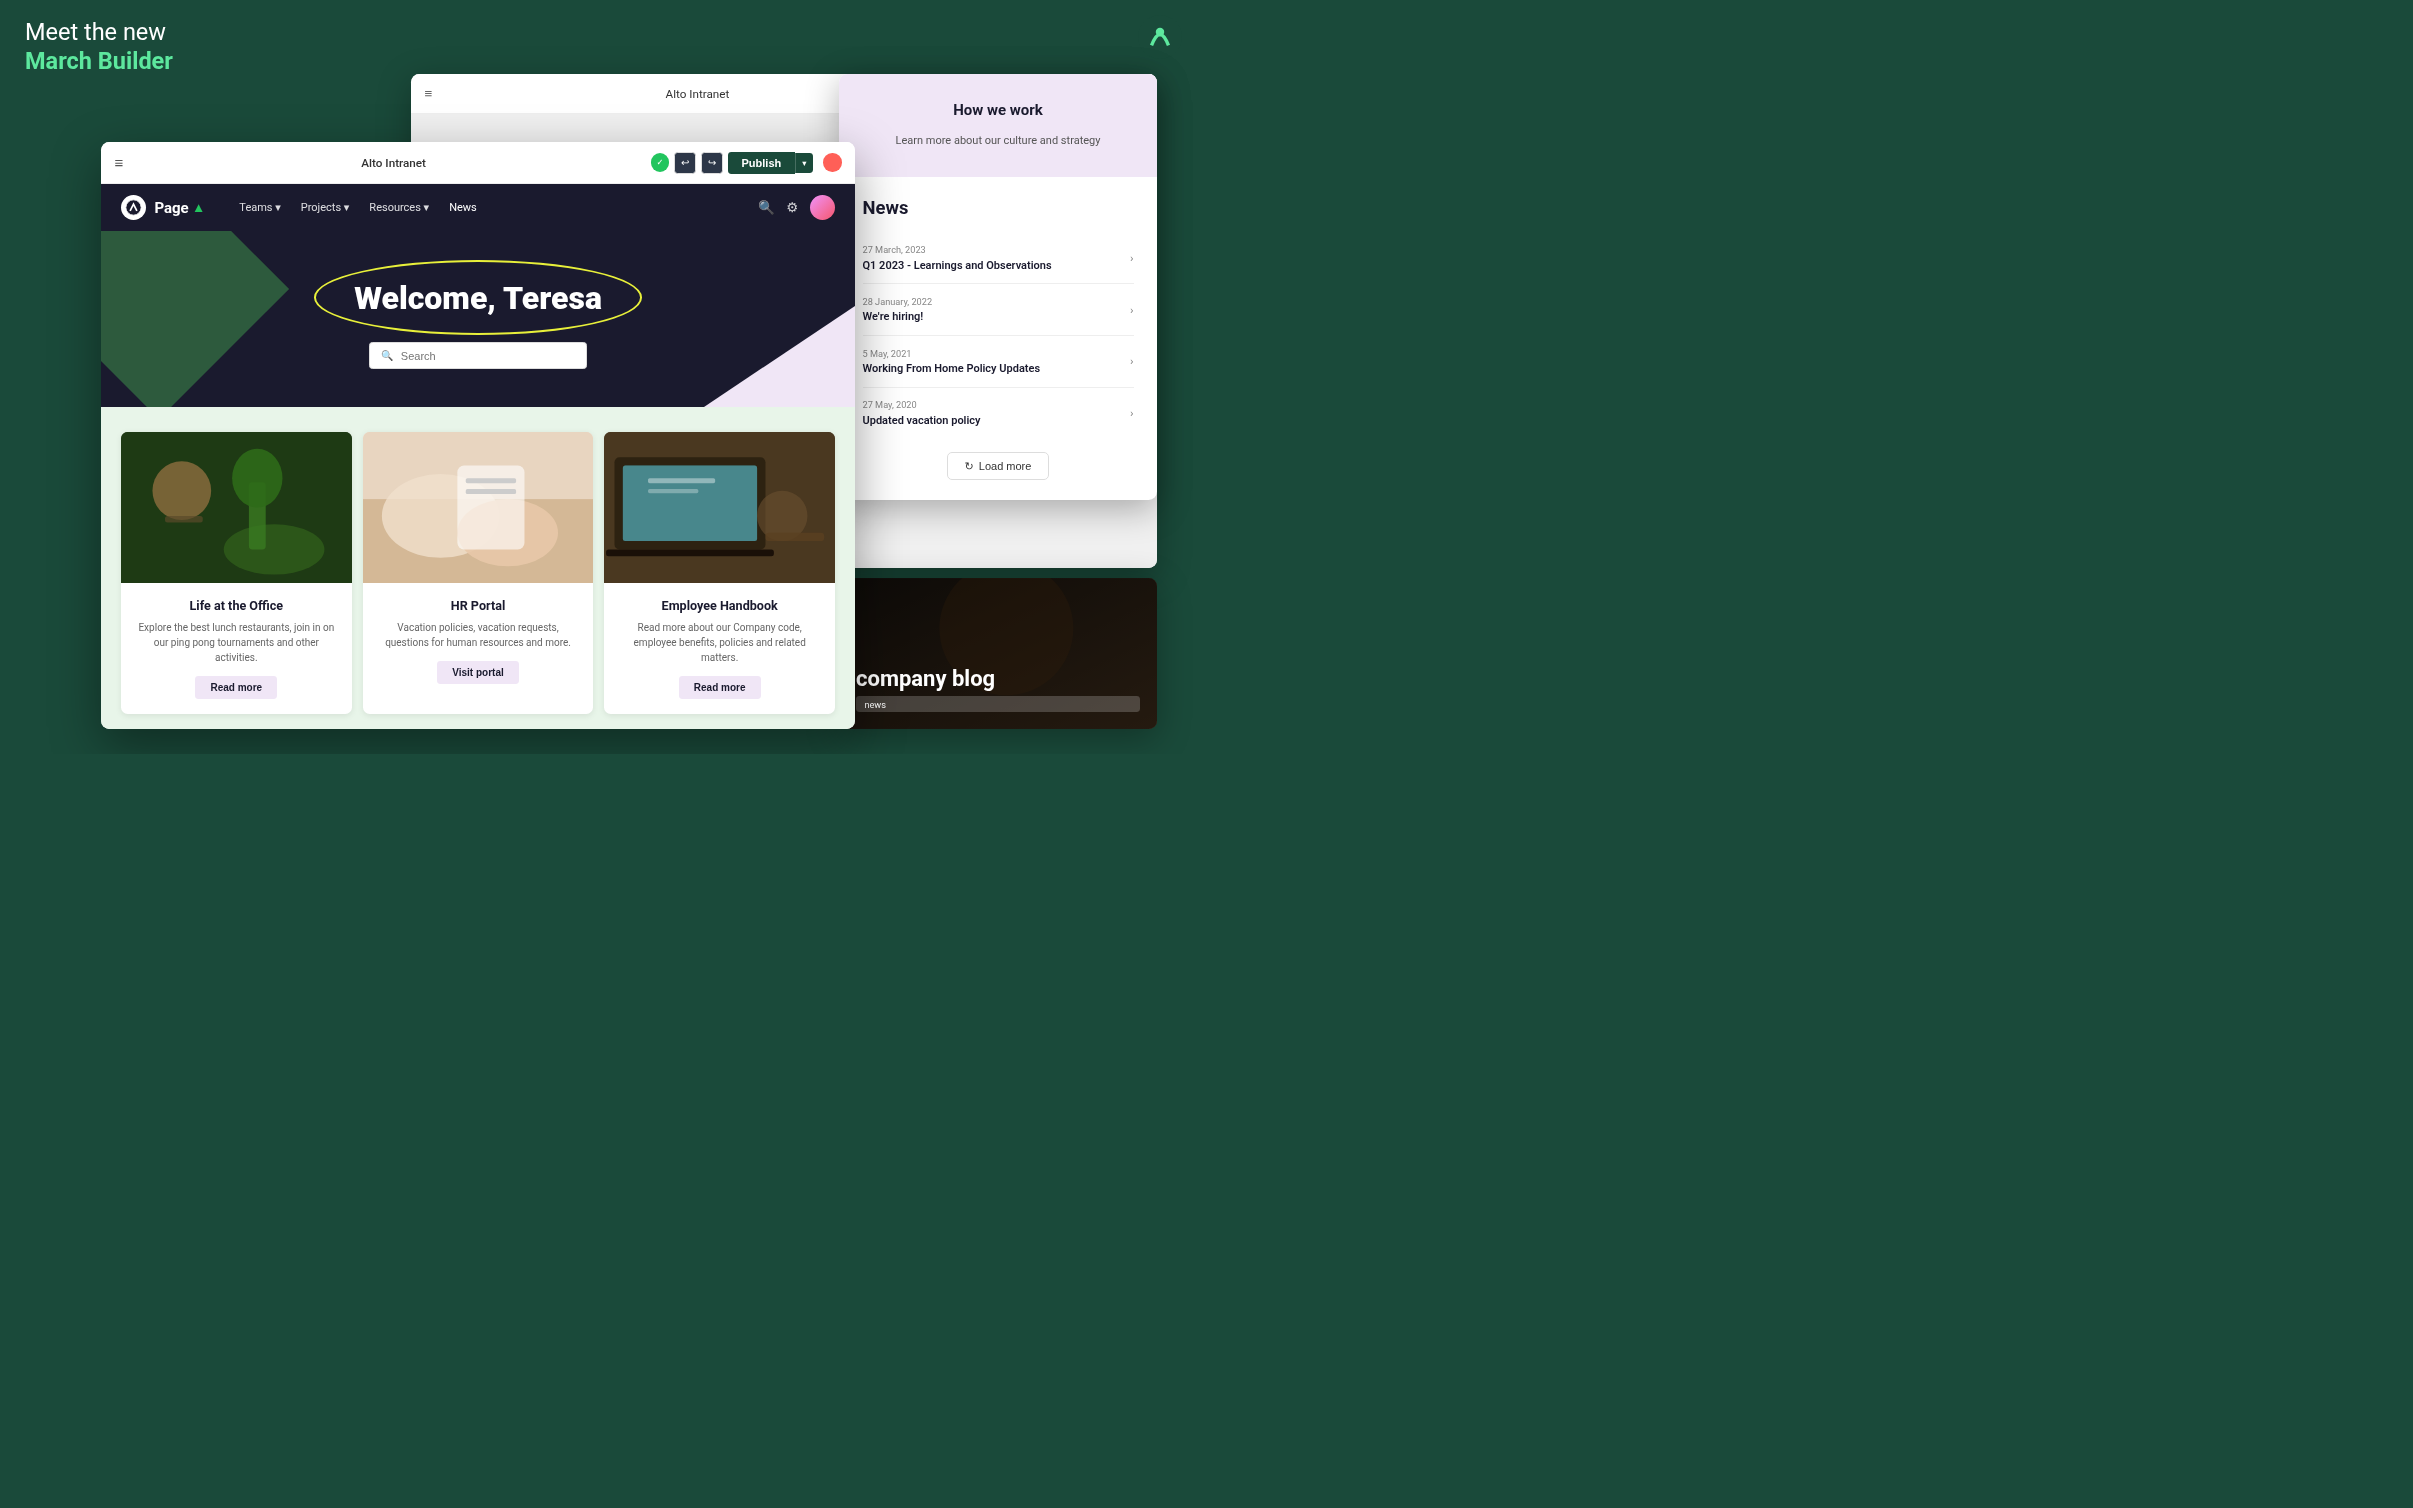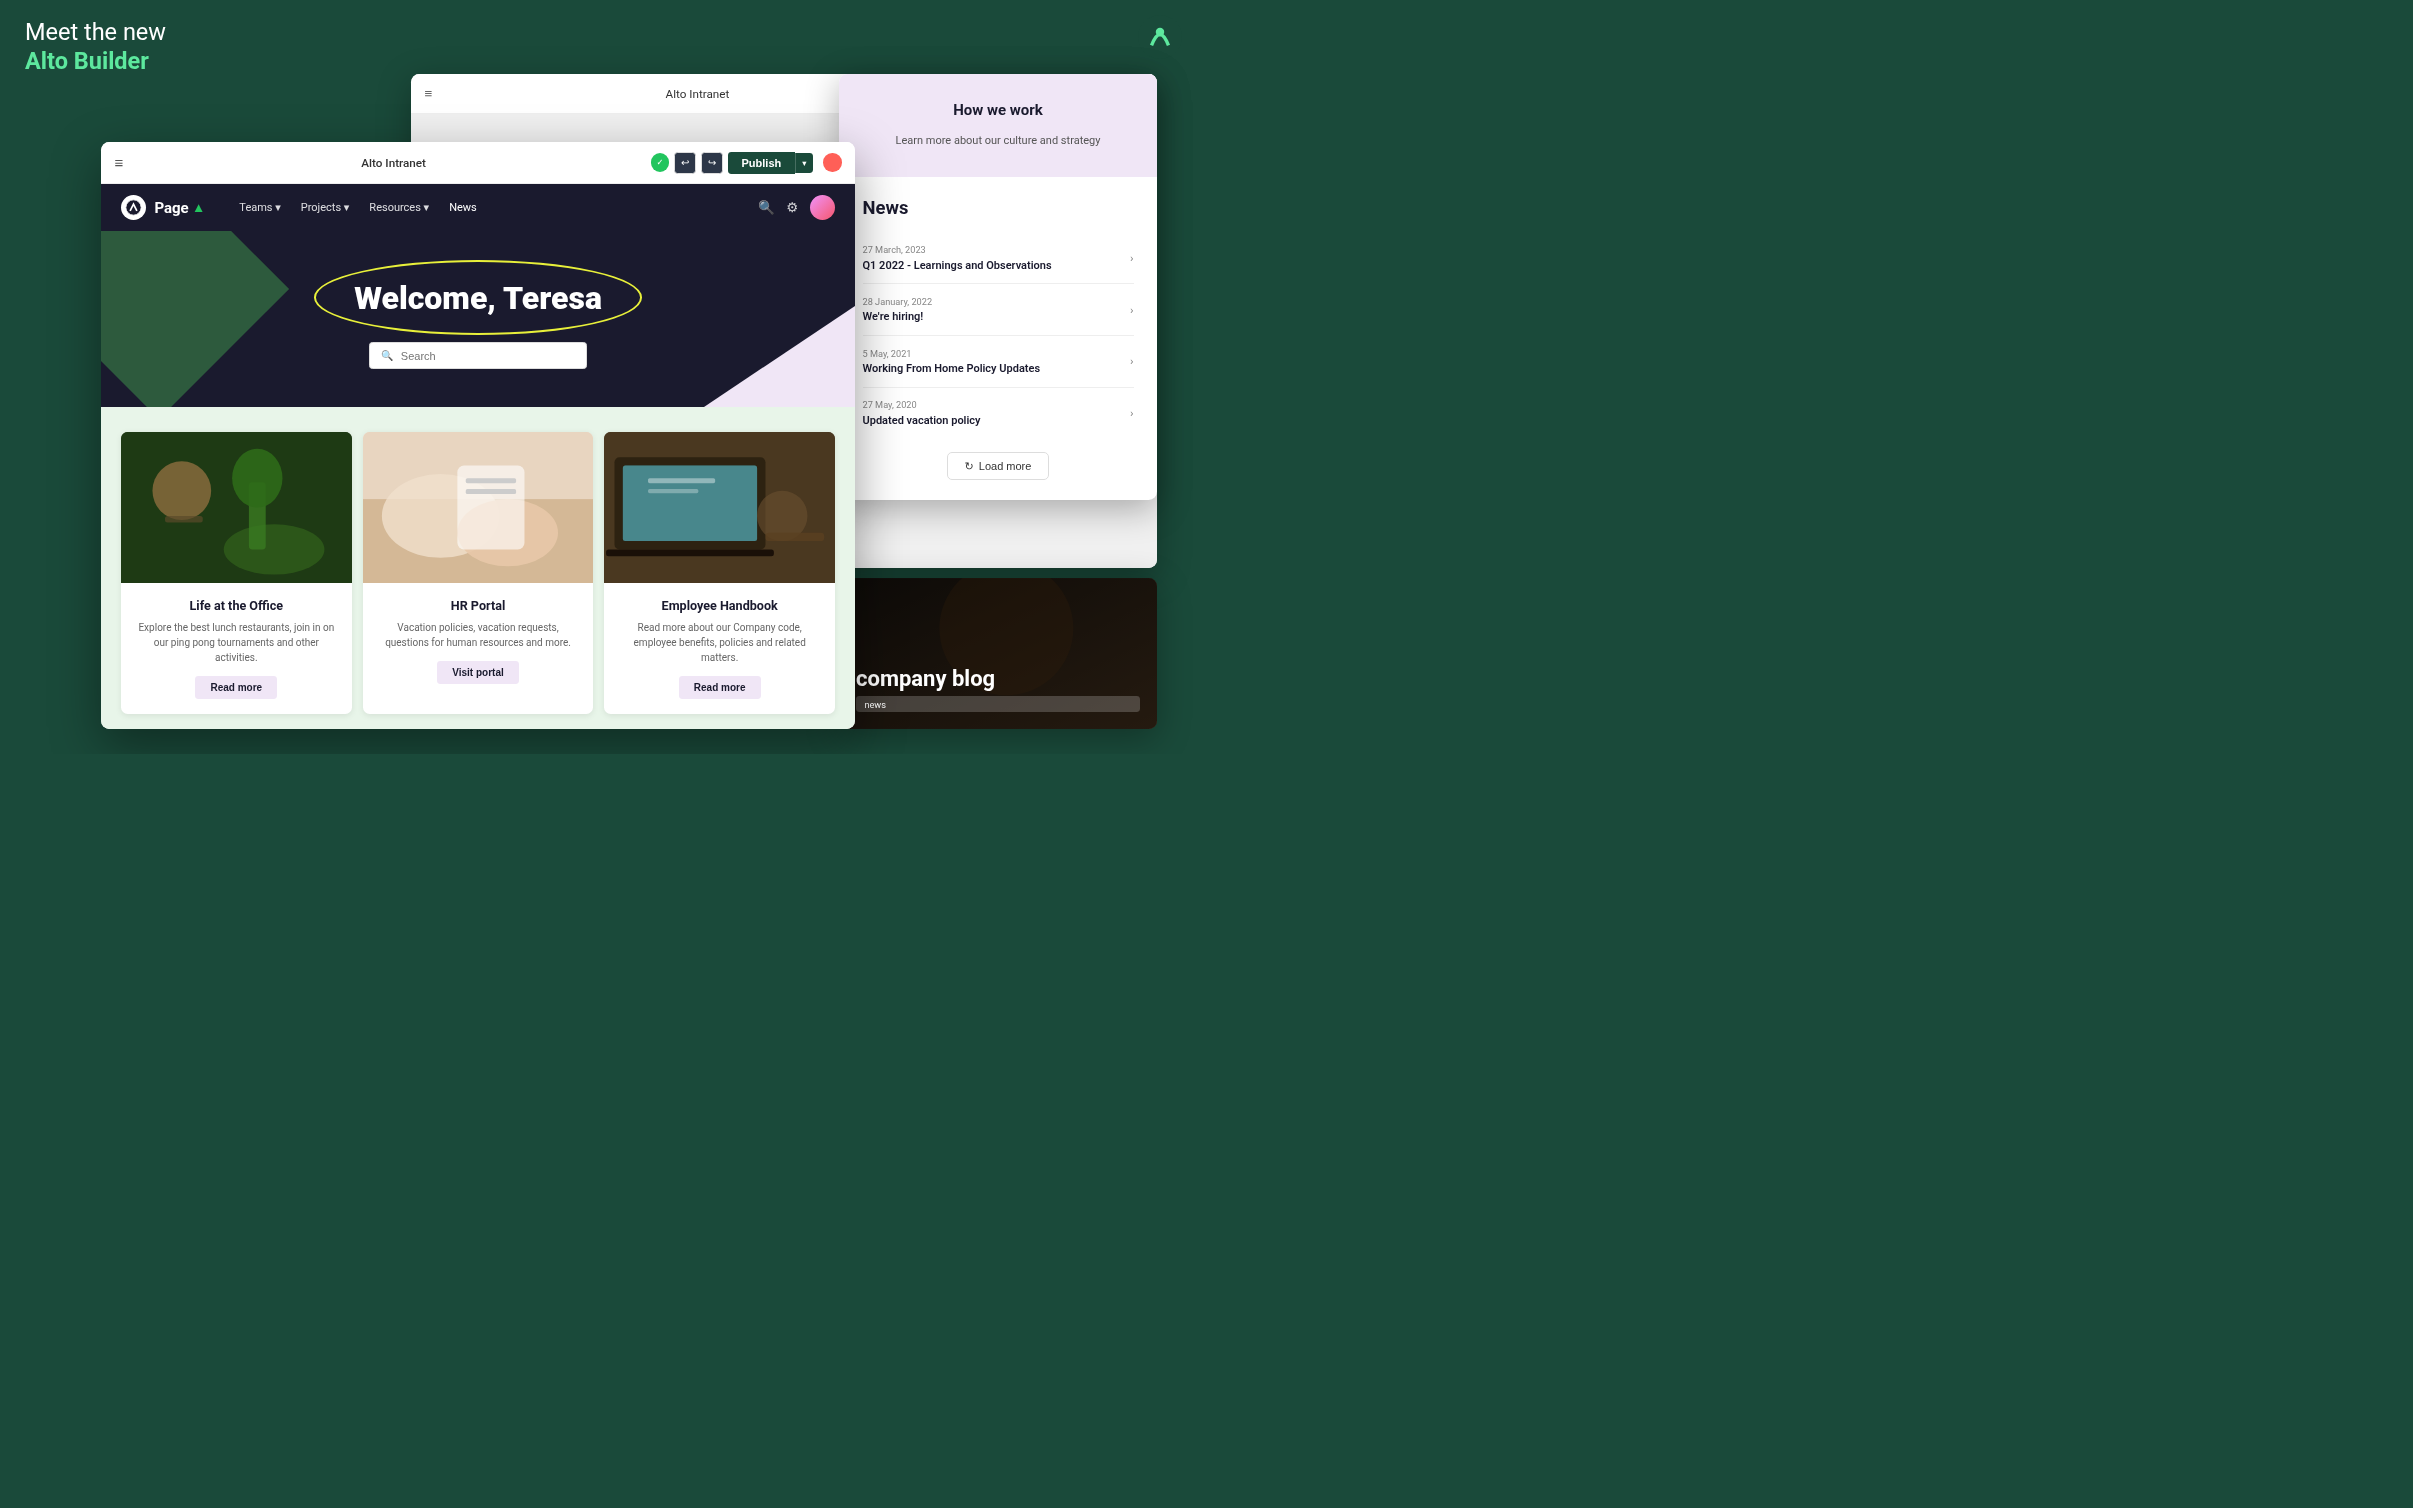--- a/index.html
+++ b/index.html
@@ -519,21 +519,21 @@
       background: #4a3820;
       overflow: hidden;
       position: relative;
     }
   </style>
 </head>
 <body>
 
 <div class="bg-headline">
   <div class="line1">Meet the new</div>
-  <div class="line2">Alto Builder</div>
+  <div class="line2">March Builder</div>
 </div>
 
 <div class="bg-logo">
   <svg viewBox="0 0 52 52" fill="none" xmlns="http://www.w3.org/2000/svg">
     <circle cx="26" cy="26" r="26" fill="#1a4a3a"></circle>
     <path d="M16 36 Q26 10 36 36" stroke="#5de89e" stroke-width="4" fill="none"></path>
     <circle cx="26" cy="20" r="5" fill="#5de89e"></circle>
   </svg>
 </div>
 
@@ -562,21 +562,21 @@
     <h2>How we work</h2>
     <p>Learn more about our culture and strategy</p>
   </div>
 
   <div class="news-section">
     <h3>News</h3>
 
     <div class="news-item">
       <div class="news-item-content">
         <div class="date">27 March, 2023</div>
-        <div class="headline">Q1 2022 - Learnings and Observations</div>
+        <div class="headline">Q1 2023 - Learnings and Observations</div>
       </div>
       <span class="chevron">›</span>
     </div>
 
     <div class="news-item">
       <div class="news-item-content">
         <div class="date">28 January, 2022</div>
         <div class="headline">We're hiring!</div>
       </div>
       <span class="chevron">›</span>

